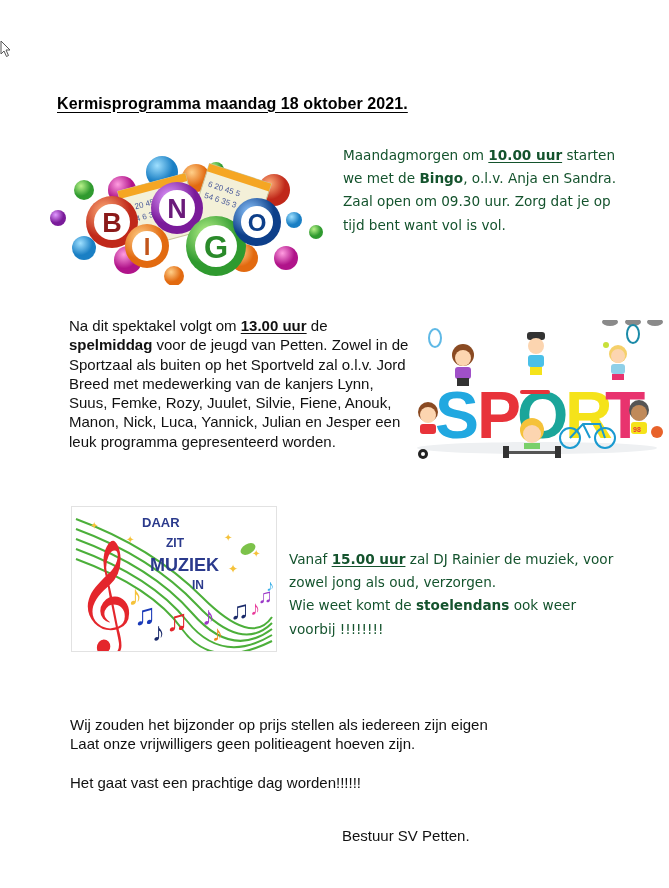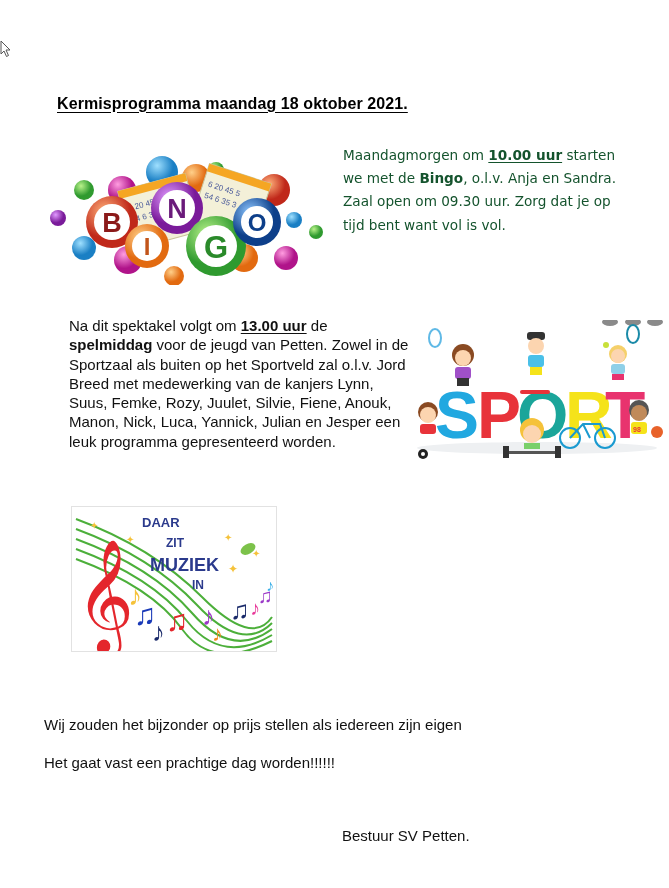--- a/index.html
+++ b/index.html
@@ -22,21 +22,21 @@
     .b { font-weight: bold; }
     .bingo-text { position: absolute; left: 343px; top: 144px; width: 290px; }
     .bingo-img { position: absolute; left: 44px; top: 150px; width: 285px; height: 135px; }
     .sport-text { position: absolute; left: 57px; top: 316px; width: 345px; margin-left: 12px; }
     .sport-img { position: absolute; left: 405px; top: 320px; width: 264px; height: 145px; }
     .music-img {
       position: absolute; left: 71px; top: 506px; width: 206px; height: 146px;
       border: 1px solid #e2e2e2; box-sizing: border-box; background: #fff;
     }
     .music-text { position: absolute; left: 289px; top: 548px; width: 330px; }
-    .closing { position: absolute; left: 44px; top: 715px; width: 600px; }
+    .closing { position: absolute; left: 70px; top: 715px; width: 600px; }
     .closing p { margin: 0; }
     .closing .gap { height: 19px; }
     .sign { position: absolute; left: 342px; top: 826px; }
     svg text { font-family: "Liberation Sans", sans-serif; }
   </style>
 </head>
 <body>
 
 <svg class="cursor" viewBox="0 0 12 18">
   <path d="M1 1 L1 14 L4 11 L6.5 16.5 L8.5 15.5 L6 10 L10 10 Z" fill="#fff" stroke="#555" stroke-width="1"></path>
@@ -225,21 +225,24 @@
     <text x="130" y="118" font-size="26" fill="#9b3ac8">♪</text>
     <text x="140" y="134" font-size="22" fill="#f08a1c">♪</text>
     <text x="158" y="112" font-size="26" fill="#1a2a6a">♫</text>
     <text x="178" y="108" font-size="20" fill="#e83a9a">♪</text>
     <text x="186" y="96" font-size="20" fill="#9b3ac8">♫</text>
     <text x="194" y="84" font-size="16" fill="#3ab0e8">♪</text>
   </svg>
 </div>
 
 <div class="music-text calibri">
+  <div><span>Vanaf </span><span class="u">15.00 uur</span><span> zal DJ Rainier de muziek, voor zowel jong als oud, verzorgen.</span></div>
+  <div><span>Wie weet komt de </span><span class="b">stoelendans</span><span> ook weer voorbij !!!!!!!!</span></div>
 </div>
 
 <div class="closing arial">
   <p>Wij zouden het bijzonder op prijs stellen als iedereen zijn eigen</p>
+  <p>Laat onze vrijwilligers geen politieagent hoeven zijn.</p>
   <div class="gap"></div>
   <p>Het gaat vast een prachtige dag worden!!!!!!</p>
 </div>
 
 <div class="sign arial">Bestuur SV Petten.</div>
 
 </body></html>

